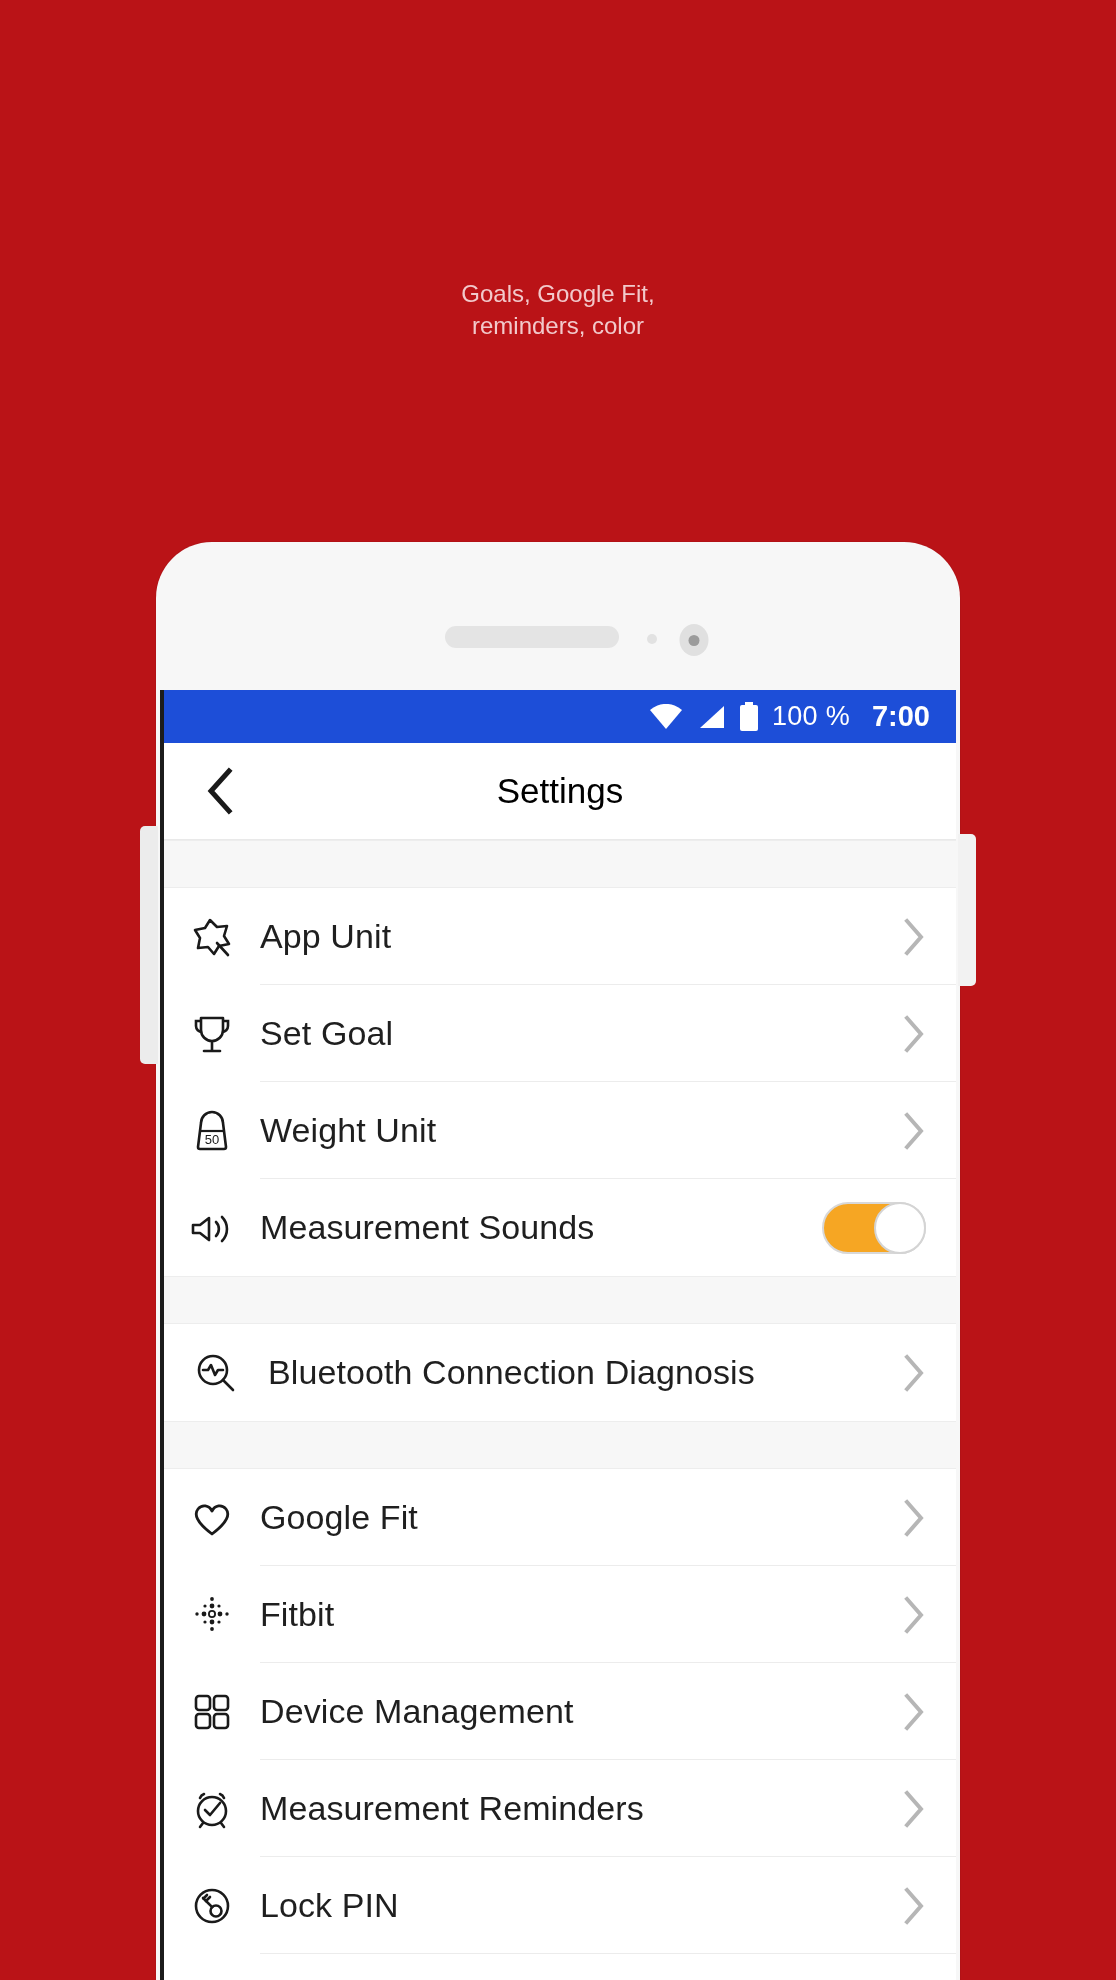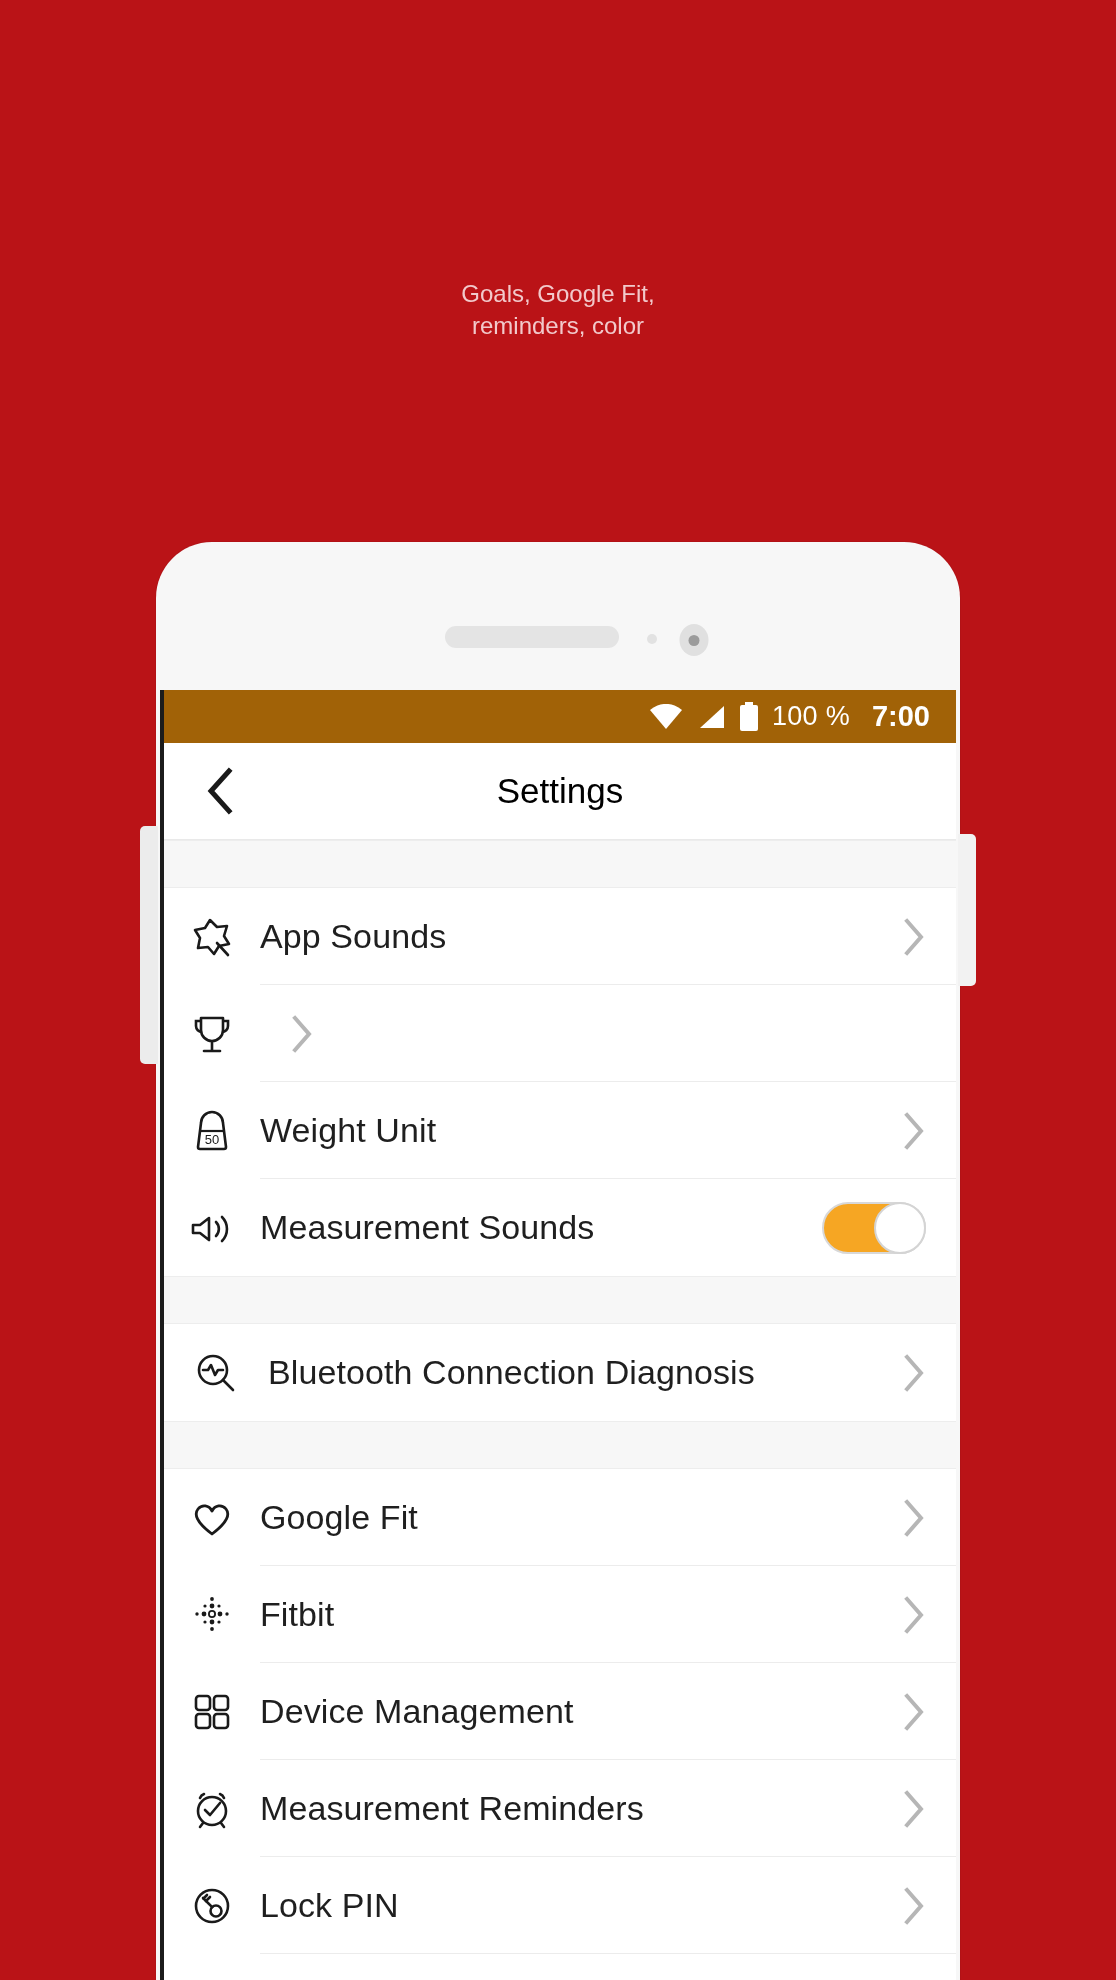--- a/index.html
+++ b/index.html
@@ -65,21 +65,21 @@
   
   .screen {
     position:absolute; left:4px; top:148px;
     width:796px; height:1352px;
     background:#ffffff; overflow:hidden;
     border-left:4px solid #1c1c1c;
   }
 
   
   .statusbar {
-    height:53px; background:#a16207; display:flex; align-items:center;
+    height:53px; background:#1d4ed8; display:flex; align-items:center;
     justify-content:flex-end; padding-right:26px; gap:13px;
   }
   .statusbar .sicon { display:flex; align-items:center; }
   .sb-text { color:#ffffff; font-size:27px; font-weight:400; letter-spacing:0.3px; }
   .sb-time { color:#ffffff; font-size:29px; font-weight:700; margin-left:9px; }
 
   
   .appbar {
     height:97px; background:#ffffff; display:flex; align-items:center;
     position:relative; border-bottom:1px solid #e9e9e9;
@@ -185,39 +185,40 @@
 
       <div class="group">
 
         <div class="row">
           <div class="ico">
             <svg width="48" height="48" viewBox="0 0 48 48">
               <path d="M22 7 L29 14 L39 13 L36 23 L41 31 L31 33 L26 41 L20 34 L10 35 L12 25 L7 17 L17 15 Z" fill="none" stroke="#1a1a1a" stroke-width="2.6" stroke-linejoin="round"></path>
               <path d="M29 30 L40 42" fill="none" stroke="#1a1a1a" stroke-width="2.6" stroke-linecap="round"></path>
             </svg>
           </div>
-          <div class="label">App Sounds</div>
+          <div class="label">App Unit</div>
           <div class="chev">
             <svg width="22" height="38" viewBox="0 0 22 38">
                 <path d="M4 3 L18 19 L4 35" fill="none" stroke="#b6b6b6" stroke-width="4" stroke-linecap="square"></path>
               </svg>
           </div>
           <div class="row-sep"></div>
         </div>
 
         <div class="row">
           <div class="ico">
             <svg width="48" height="48" viewBox="0 0 48 48">
               <path d="M13 8 L35 8 L35 20 A11 11 0 0 1 13 20 Z" fill="none" stroke="#1a1a1a" stroke-width="2.6" stroke-linejoin="round"></path>
               <path d="M13 11 L8 11 L8 16 A6 6 0 0 0 14 22" fill="none" stroke="#1a1a1a" stroke-width="2.6"></path>
               <path d="M35 11 L40 11 L40 16 A6 6 0 0 1 34 22" fill="none" stroke="#1a1a1a" stroke-width="2.6"></path>
               <path d="M24 31 L24 40" fill="none" stroke="#1a1a1a" stroke-width="2.6"></path>
               <path d="M16 41 L32 41" fill="none" stroke="#1a1a1a" stroke-width="2.6" stroke-linecap="round"></path>
             </svg>
           </div>
+          <div class="label">Set Goal</div>
           <div class="chev">
             <svg width="22" height="38" viewBox="0 0 22 38">
                 <path d="M4 3 L18 19 L4 35" fill="none" stroke="#b6b6b6" stroke-width="4" stroke-linecap="square"></path>
               </svg>
           </div>
           <div class="row-sep"></div>
         </div>
 
         <div class="row">
           <div class="ico">

